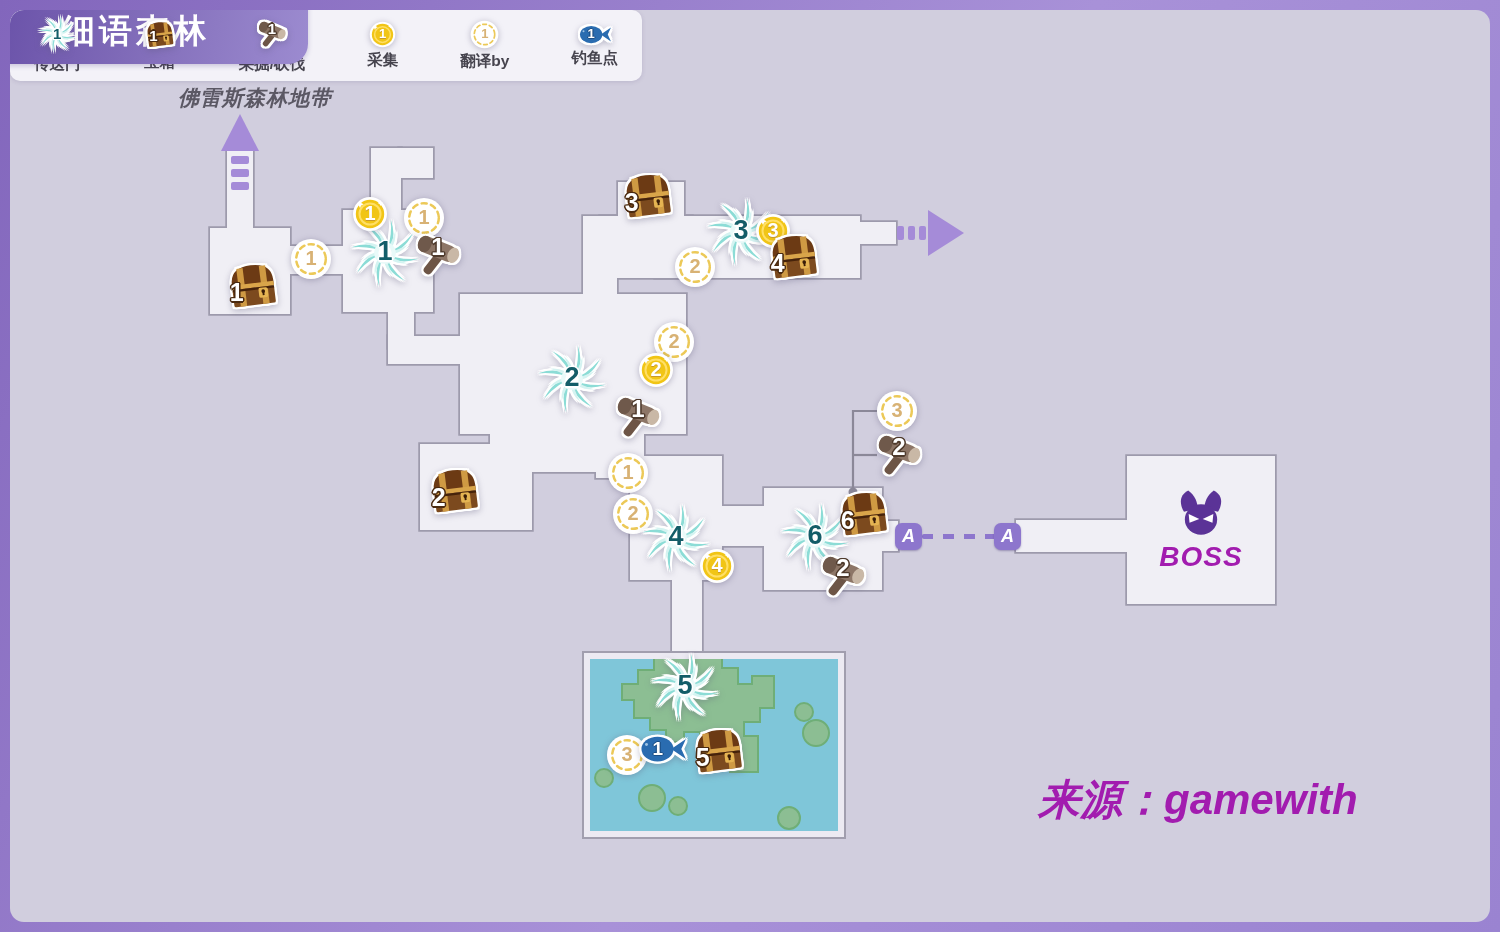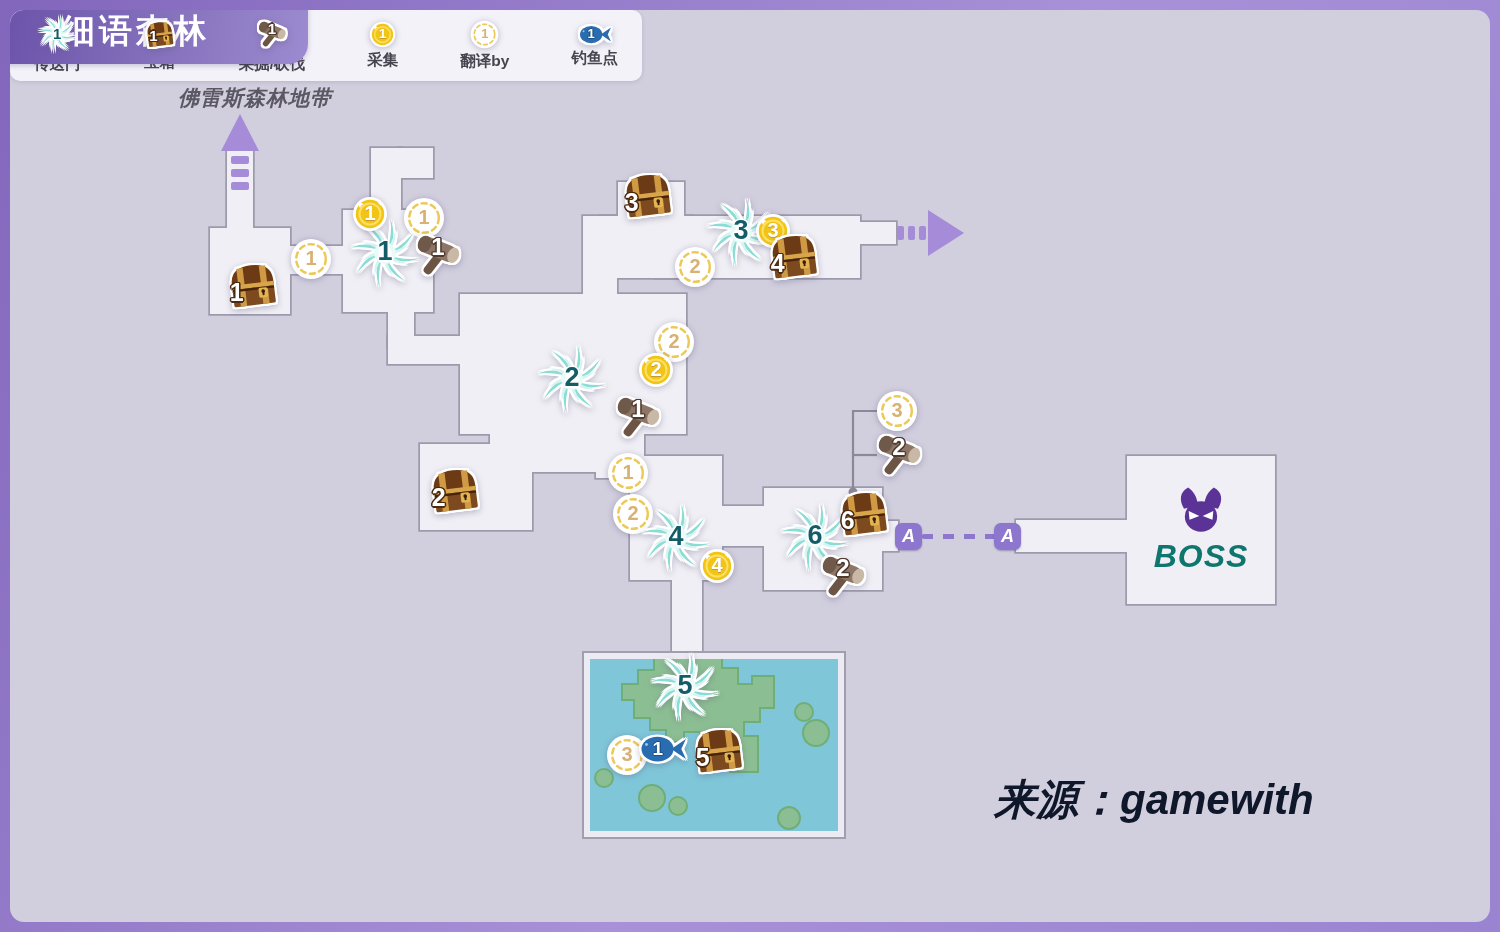--- a/index.html
+++ b/index.html
@@ -50,23 +50,23 @@
   .lg-ico.m-mine .mk-num{font-size:15px;}
 
   .conn-badge{width:27px;height:27px;border-radius:7px;background:#8d76cd;color:#fff;
     font-size:18px;font-weight:800;display:flex;align-items:center;justify-content:center;z-index:6;
     box-shadow:0 1px 2px rgba(70,55,120,.4);}
   .conn-dashes{left:912px;top:524px;width:74px;height:5px;border-radius:2px;z-index:4;
     background:repeating-linear-gradient(90deg,#8d76cd 0 11px,transparent 11px 21px);}
 
   .boss-room{left:1117px;top:446px;width:148px;height:148px;display:flex;flex-direction:column;
     align-items:center;justify-content:center;gap:2px;z-index:5;}
-  .boss-label{color:#0f766e;font-size:32px;font-weight:800;letter-spacing:1px;}
-
-  .watermark{left:984px;top:752px;color:#0f172a;font-size:42px;font-weight:700;line-height:76px;z-index:2;white-space:nowrap;}
+  .boss-label{color:#a21caf;font-size:28px;font-weight:800;letter-spacing:1px;}
+
+  .watermark{left:1028px;top:752px;color:#a21caf;font-size:42px;font-weight:700;line-height:76px;z-index:2;white-space:nowrap;}
 </style>
 </head>
 <body>
 
 <svg width="0" height="0" style="position:absolute" aria-hidden="true">
   <defs>
     <g id="sym-swirl">
         <path d="M32 32 Q45 29 59 13 Q49 33 32 32 Z" fill="#7fd8d2" opacity="0.9" transform="rotate(0 32 32)"></path>
         <path d="M32 32 Q45 29 59 13 Q49 33 32 32 Z" fill="#7fd8d2" opacity="0.9" transform="rotate(45 32 32)"></path>
         <path d="M32 32 Q45 29 59 13 Q49 33 32 32 Z" fill="#7fd8d2" opacity="0.9" transform="rotate(90 32 32)"></path>

